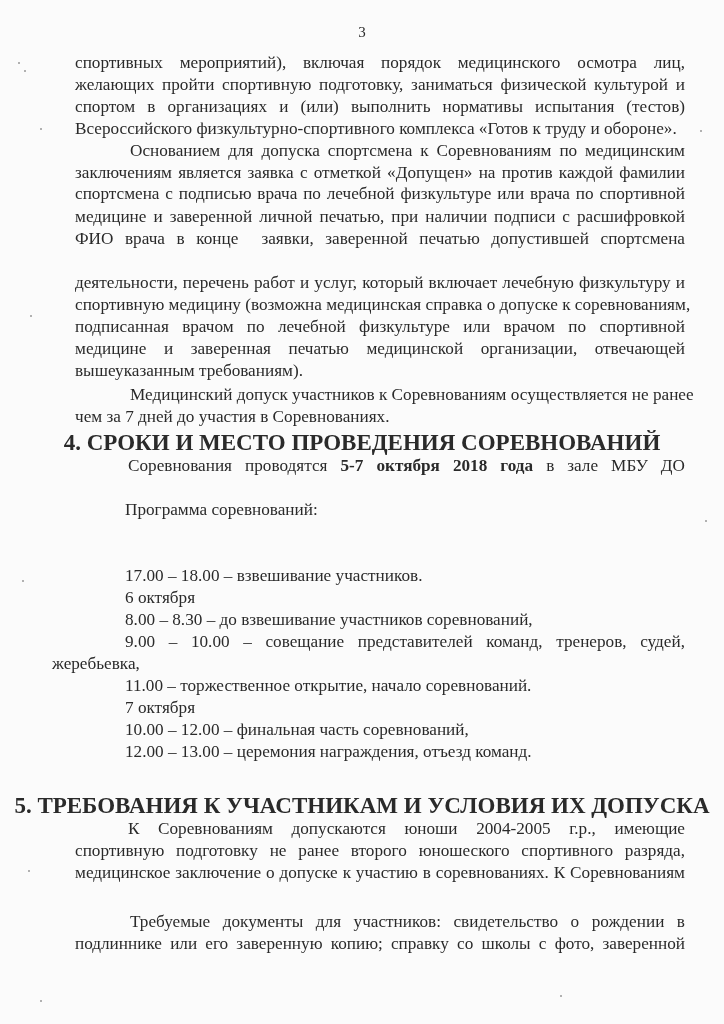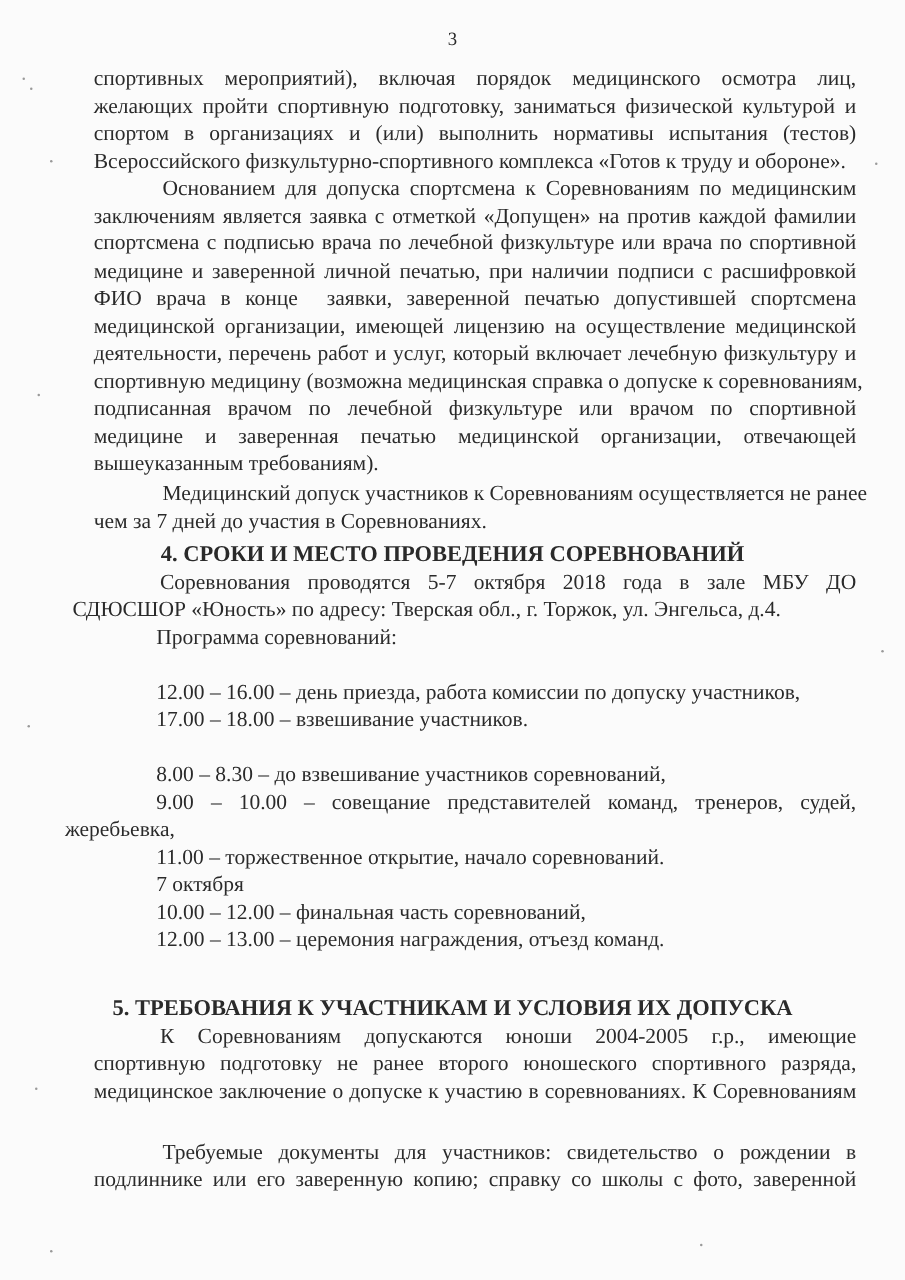--- a/index.html
+++ b/index.html
@@ -19,60 +19,58 @@
   }
   .line {
     position: absolute; left: 75px; width: 610px;
     font-size: 17.2px; line-height: 22px; white-space: nowrap;
   }
   .just { text-align: justify; text-align-last: justify; }
   .ind1 { left: 130px; width: 555px; }
   .ind2 { left: 125px; width: 560px; }
   .heading {
     position: absolute; left: 0; width: 724px; text-align: center;
-    font-weight: bold; font-size: 18px; line-height: 22px; white-space: nowrap;
+    font-weight: bold; font-size: 23px; line-height: 22px; white-space: nowrap;
   }
-  b { font-weight: normal; }
+  b { font-weight: bold; }
   .speck { position: absolute; width: 2px; height: 2px; background: #999; border-radius: 1px; }
 </style>
 </head>
 <body>
 
 <div class="page">
 
   <div class="page-number">3</div>
 
   <div class="line just" style="top:74px">желающих пройти спортивную подготовку, заниматься физической культурой и</div>
   <div class="line just" style="top:52px">спортивных мероприятий), включая порядок медицинского осмотра лиц,</div>
   <div class="line just" style="top:96px">спортом в организациях и (или) выполнить нормативы испытания (тестов)</div>
   <div class="line" style="top:118px">Всероссийского физкультурно-спортивного комплекса «Готов к труду и обороне».</div>
 
   <div class="line just ind1" style="top:140px">Основанием для допуска спортсмена к Соревнованиям по медицинским</div>
   <div class="line just" style="top:162px">заключениям является заявка с отметкой «Допущен» на против каждой фамилии</div>
   <div class="line just" style="top:183px">спортсмена с подписью врача по лечебной физкультуре или врача по спортивной</div>
   <div class="line just" style="top:206px">медицине и заверенной личной печатью, при наличии подписи с расшифровкой</div>
   <div class="line just" style="top:228px; white-space:pre">ФИО врача в конце  заявки, заверенной печатью допустившей спортсмена</div>
-  <div class="line just" style="top:250px">медицинской организации, имеющей лицензию на осуществление медицинской</div>
   <div class="line just" style="top:272px">деятельности, перечень работ и услуг, который включает лечебную физкультуру и</div>
   <div class="line just" style="top:294px">спортивную медицину (возможна медицинская справка о допуске к соревнованиям,</div>
   <div class="line just" style="top:316px">подписанная врачом по лечебной физкультуре или врачом по спортивной</div>
   <div class="line just" style="top:338px">медицине и заверенная печатью медицинской организации, отвечающей</div>
   <div class="line" style="top:360px">вышеуказанным требованиям).</div>
 
   <div class="line just ind1" style="top:384px">Медицинский допуск участников к Соревнованиям осуществляется не ранее</div>
   <div class="line" style="top:406px">чем за 7 дней до участия в Соревнованиях.</div>
 
   <div class="heading" style="top:432px">4.  СРОКИ И МЕСТО ПРОВЕДЕНИЯ СОРЕВНОВАНИЙ</div>
   <div class="line just ind1" style="top:455px; left:128px; width:557px; white-space:pre"><span>Соревнования проводятся </span><b>5-7 октября 2018 года</b><span> в зале МБУ ДО</span></div>
-  <div class="line" style="top:477px; left:58px; width:630px">СДЮСШОР «Юность» по адресу: Тверская обл., г. Торжок, ул. Энгельса, д.4.</div>
   <div class="line ind2" style="top:499px">Программа соревнований:</div>
 
-  <div class="line ind2" style="top:543px">12.00 – 16.00 – день приезда, работа комиссии по допуску участников,</div>
   <div class="line ind2" style="top:565px">17.00 – 18.00 – взвешивание участников.</div>
 
+  <div class="line ind2" style="top:587px">6 октября</div>
   <div class="line ind2" style="top:609px">8.00 – 8.30 – до взвешивание участников соревнований,</div>
   <div class="line just ind2" style="top:631px">9.00 – 10.00 – совещание представителей команд, тренеров, судей,</div>
   <div class="line" style="top:653px; left:52px">жеребьевка,</div>
   <div class="line ind2" style="top:675px">11.00 – торжественное открытие, начало соревнований.</div>
 
   <div class="line ind2" style="top:697px">7 октября</div>
   <div class="line ind2" style="top:719px">10.00 – 12.00 – финальная часть соревнований,</div>
   <div class="line ind2" style="top:741px">12.00 – 13.00 – церемония награждения, отъезд команд.</div>
 
   <div class="heading" style="top:795px">5.  ТРЕБОВАНИЯ К УЧАСТНИКАМ И УСЛОВИЯ ИХ ДОПУСКА</div>

